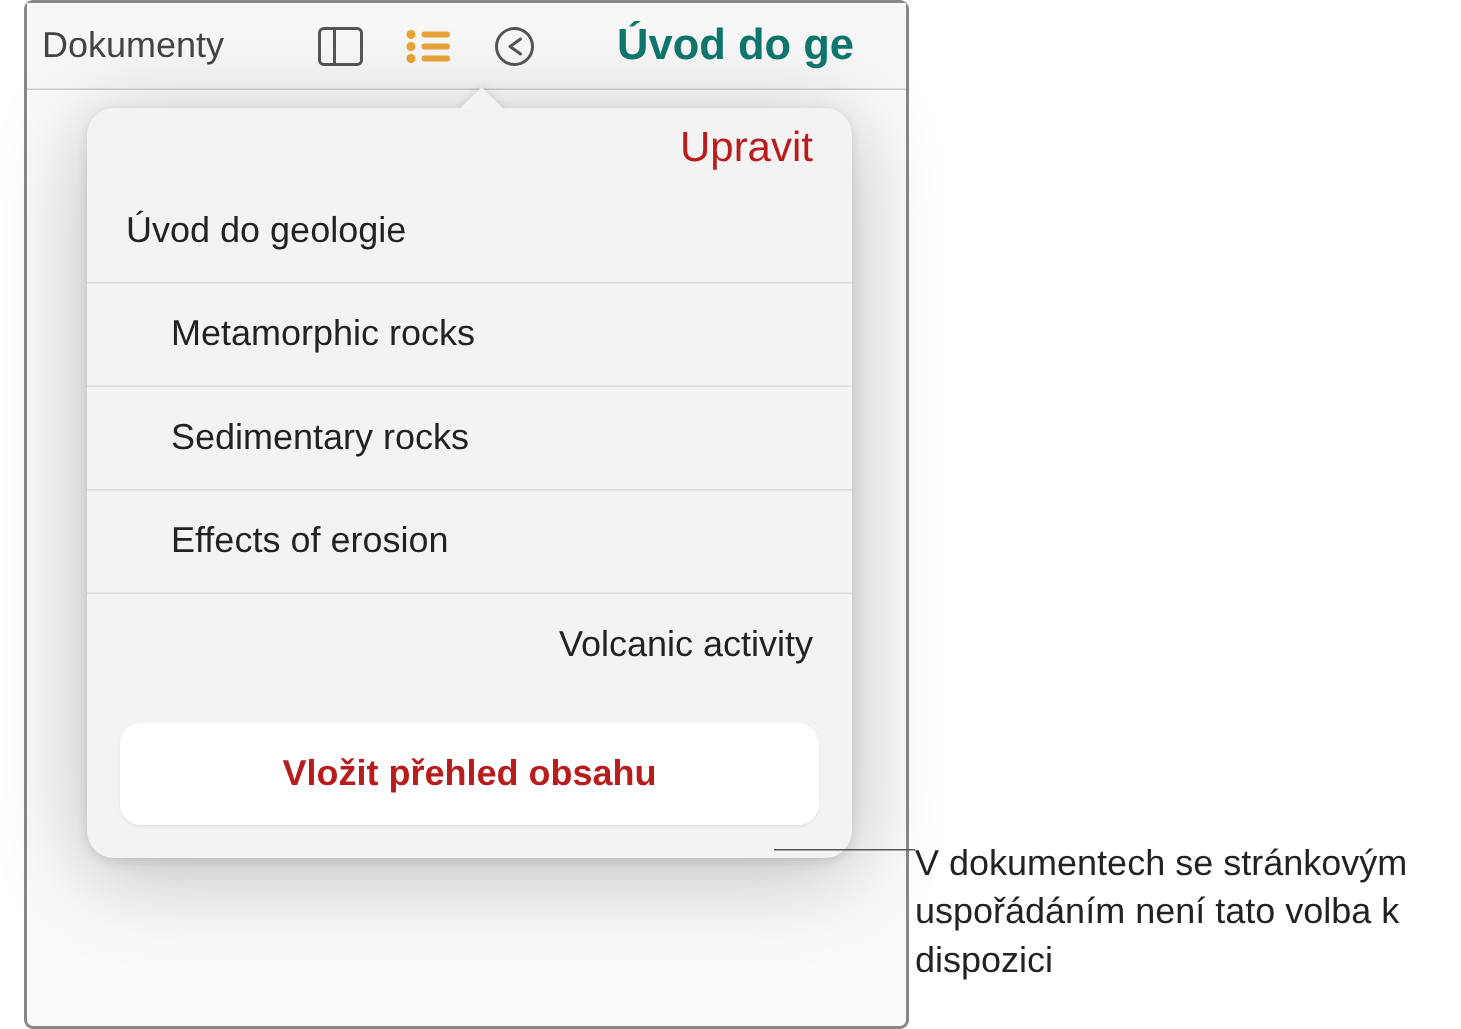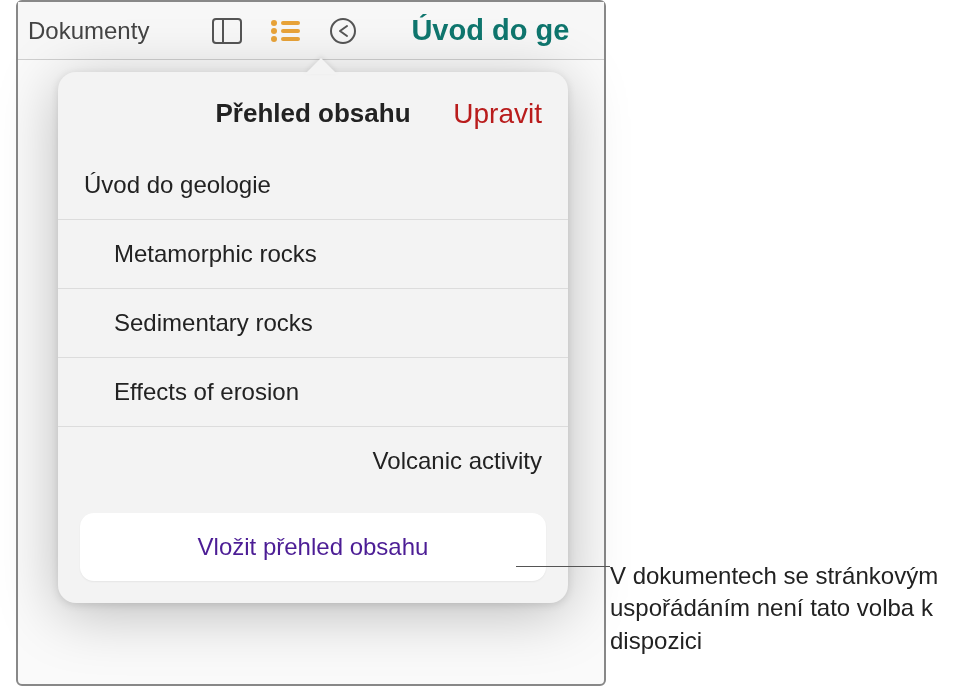--- a/index.html
+++ b/index.html
@@ -119,22 +119,22 @@
     .toc-item.level-1 {
       padding-left: 56px;
     }
     .insert-button {
       margin: 18px 22px 0 22px;
       background: #fff;
       border-radius: 14px;
       text-align: center;
       padding: 20px 0;
       font-size: 24px;
-      color: #4c1d95;
-      font-weight: 400;
+      color: #b91c1c;
+      font-weight: 700;
       box-shadow: 0 1px 2px rgba(0,0,0,0.06);
     }
     .callout {
       position: absolute;
       left: 610px;
       top: 548px;
       font-size: 24px;
       color: #222;
       line-height: 1.35;
       width: 360px;
@@ -175,21 +175,20 @@
       <svg width="30" height="30" viewBox="0 0 30 30" fill="none" stroke="currentColor" stroke-width="2">
         <circle cx="15" cy="15" r="12"></circle>
         <path d="M 19 10 L 12 15 L 19 20" stroke-linejoin="round" stroke-linecap="round"></path>
       </svg>
     </span>
     <span class="toolbar-title">Úvod do ge</span>
   </div>
 
   <div class="popover">
     <div class="popover-header">
-      <span class="popover-title">Přehled obsahu</span>
       <span class="popover-edit">Upravit</span>
     </div>
     <div class="toc-list">
       <div class="toc-item level-0">Úvod do geologie</div>
       <div class="toc-item level-1">Metamorphic rocks</div>
       <div class="toc-item level-1">Sedimentary rocks</div>
       <div class="toc-item level-1">Effects of erosion</div>
       <div class="toc-item level-1">Volcanic activity</div>
     </div>
     <div class="insert-button">Vložit přehled obsahu</div>

